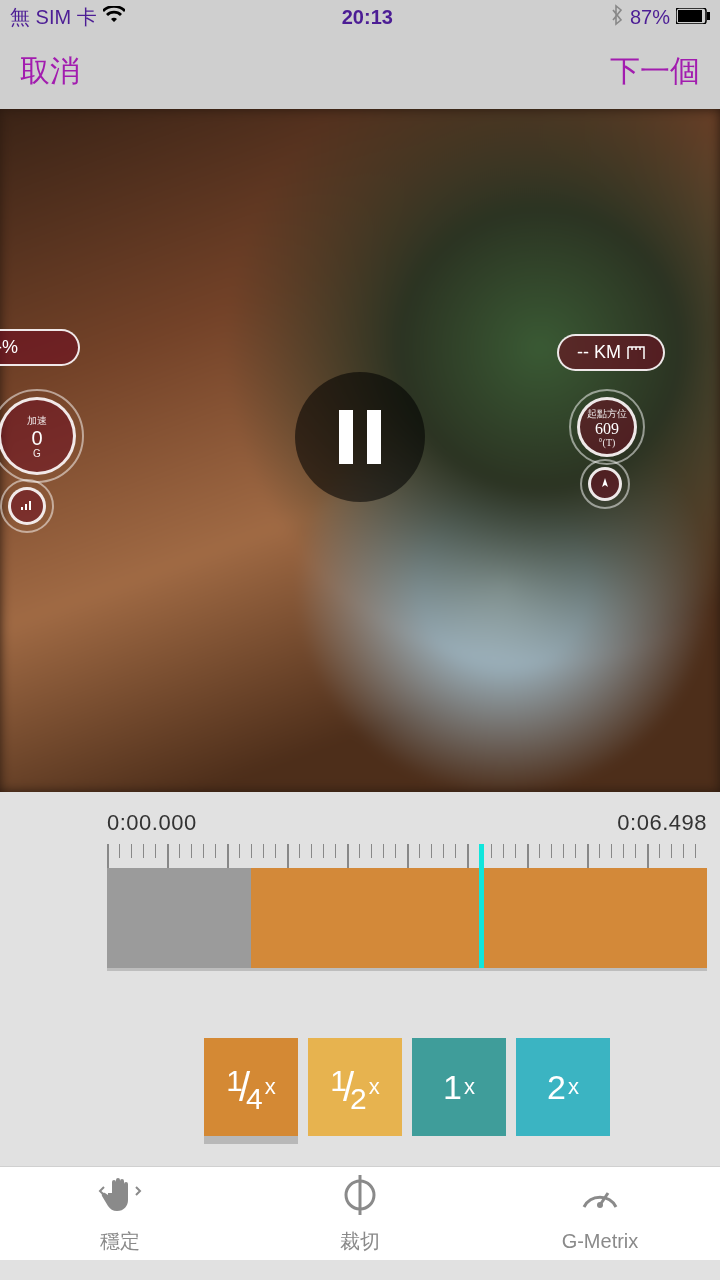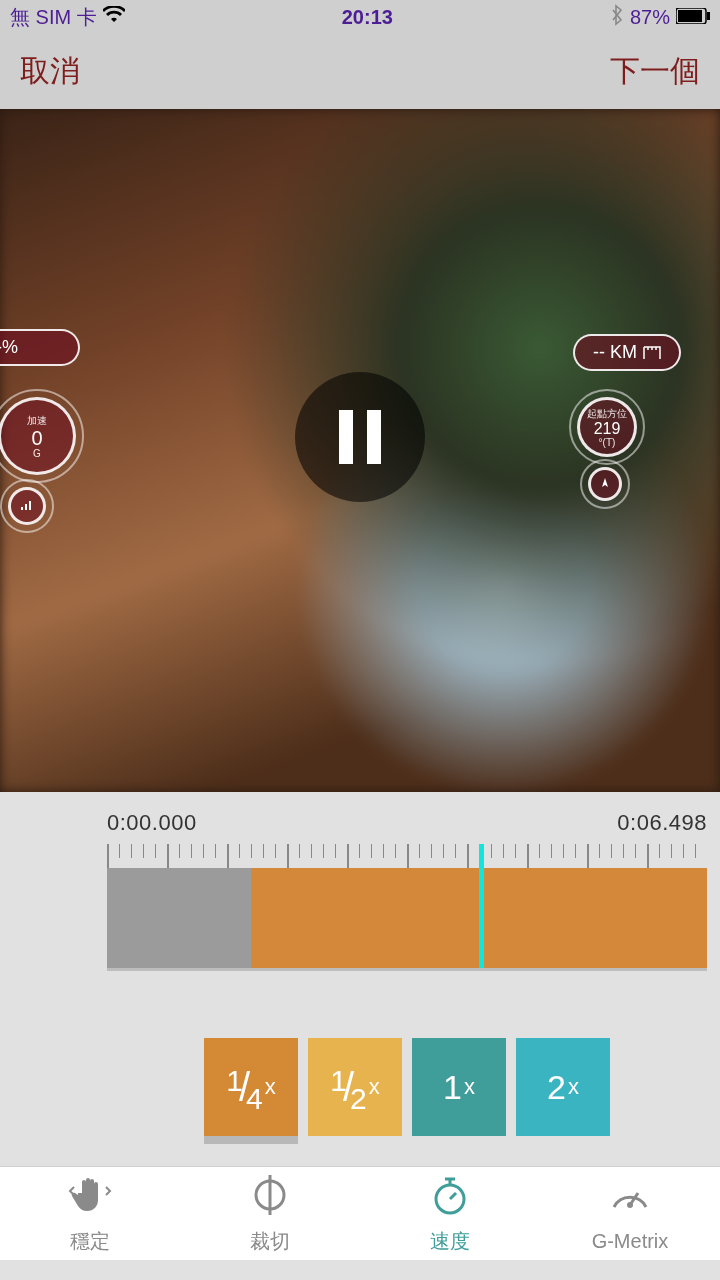--- a/index.html
+++ b/index.html
@@ -2,21 +2,21 @@
 <html><head>
 <meta charset="utf-8">
 <style>
   * { box-sizing: border-box; margin: 0; padding: 0; }
   html, body { width: 720px; height: 1280px; font-family: -apple-system, "Helvetica Neue", Arial, sans-serif; background:#e1e1e1; overflow:hidden; }
   .status-bar { height:34px; background:#cfcfcf; display:flex; align-items:center; justify-content:space-between; padding:0 10px; font-size:20px; color:#4c1d95; }
   .status-left, .status-right { display:flex; align-items:center; gap:6px; }
   .status-center { font-weight:600; }
 
   .nav-bar { height:75px; background:#cfcfcf; display:flex; align-items:center; justify-content:space-between; padding:0 20px; }
-  .nav-btn { font-size:30px; color:#7f1d1d; background:none; border:none; }
+  .nav-btn { font-size:30px; color:#a21caf; background:none; border:none; }
 
   .video-area { position:relative; width:720px; height:683px; background:#2c1a10; overflow:hidden; }
   .video-bg { position:absolute; inset:0;
     background:
       radial-gradient(circle at 75% 35%, #3a5a34 0%, #2b3322 20%, transparent 45%),
       radial-gradient(circle at 70% 70%, #b6cbd3 0%, #96aab4 12%, transparent 30%),
       linear-gradient(160deg, #3a2316 0%, #734228 30%, #a06a44 55%, #4d2e1a 80%);
     filter: blur(6px);
   }
   .pause-btn { position:absolute; left:50%; top:48%; transform:translate(-50%,-50%); width:130px; height:130px; border-radius:50%; background:rgba(0,0,0,0.55); display:flex; align-items:center; justify-content:center; border:none; }
@@ -26,23 +26,23 @@
   .ovl { position:absolute; }
   .pill { border:2px solid rgba(255,255,255,0.9); border-radius:30px; padding:6px 18px; color:#fff; font-size:18px; background:rgba(110,14,34,0.6); display:flex; align-items:center; gap:6px;}
   .ring { border:3px solid rgba(255,255,255,0.9); border-radius:50%; display:flex; flex-direction:column; align-items:center; justify-content:center; color:#fff; background:rgba(110,14,34,0.55); }
   .ring-outer { border:2px solid rgba(255,255,255,0.5); border-radius:50%; padding:6px; }
   .ovl-left-pill { left:-30px; top:220px; width:110px; }
   .ovl-left-big { left:-10px; top:280px; }
   .ovl-left-big .ring { width:78px; height:78px; }
   .ovl-left-small { left:0px; top:370px; }
   .ovl-left-small .ring { width:38px; height:38px; font-size:14px; }
 
-  .ovl-right-pill { right:39px; top:225px; }
+  .ovl-right-pill { right:55px; top:225px; }
   .ovl-right-big { right:75px; top:280px; }
-  .ovl-right-big .ring { width:60px; height:60px; }
+  .ovl-right-big .ring { width:60px; height:60px;font-family:Liberation Serif, serif; }
   .ovl-right-small { right:90px; top:350px; }
   .ovl-right-small .ring { width:34px; height:34px; font-size:16px; }
   .gauge-lbl { font-size:10px; opacity:0.9;}
   .gauge-val { font-size:20px; line-height:1;}
   .gauge-unit { font-size:10px; opacity:0.9;}
 
   
   .timeline-panel { background:#e1e1e1; width:720px; height:374px; padding-top:18px;margin-left:47px; }
   .time-labels { display:flex; justify-content:space-between; padding:0 60px; font-size:22px; color:#333; letter-spacing:0.5px;}
   .ticks { margin:8px 60px 0 60px; height:24px; position:relative;
@@ -144,21 +144,21 @@
         <span>-- KM</span>
       <svg width="18" height="14" viewBox="0 0 18 14">
           <path stroke="#fff" stroke-width="1.5" fill="none" d="M1 13V1m0 0h16v12M5 1v3M9 1v3M13 1v3"></path>
         </svg>
     </div>
   </div>
   <div class="ovl ovl-right-big">
     <div class="ring-outer">
         <div class="ring">
       <span class="gauge-lbl">起點方位</span>
-      <span class="gauge-val" style="font-size:16px">219</span>
+      <span class="gauge-val" style="font-size:16px">609</span>
       <span class="gauge-unit">°(T)</span>
     </div>
       </div>
   </div>
   <div class="ovl ovl-right-small">
     <div class="ring-outer">
         <div class="ring">
       <svg width="16" height="16" viewBox="0 0 16 16">
             <path fill="#fff" d="M8 2l3 9-3-2-3 2 3-9z"></path>
           </svg>
@@ -228,31 +228,20 @@
   </button>
   <button class="tab">
     <span>
       <svg viewBox="0 0 44 44">
           <circle cx="22" cy="22" r="14" fill="none" stroke="#8a8a8a" stroke-width="3"></circle>
           <line x1="22" y1="2" x2="22" y2="42" stroke="#8a8a8a" stroke-width="3"></line>
         </svg>
     </span>
     <span>裁切</span>
   </button>
-  <button class="tab active">
-    <span>
-      <svg viewBox="0 0 44 44">
-          <circle cx="22" cy="26" r="14" fill="none" stroke="#3f9d9a" stroke-width="3"></circle>
-          <line x1="22" y1="26" x2="28" y2="20" stroke="#3f9d9a" stroke-width="3"></line>
-          <line x1="17" y1="6" x2="27" y2="6" stroke="#3f9d9a" stroke-width="3"></line>
-          <line x1="22" y1="6" x2="22" y2="12" stroke="#3f9d9a" stroke-width="3"></line>
-        </svg>
-    </span>
-    <span>速度</span>
-  </button>
   <button class="tab">
     <span>
       <svg viewBox="0 0 44 44">
           <path fill="none" stroke="#8a8a8a" stroke-width="3" d="M6 32a18 18 0 0132 0"></path>
           <line x1="22" y1="30" x2="30" y2="18" stroke="#8a8a8a" stroke-width="3"></line>
           <circle cx="22" cy="30" r="3" fill="#8a8a8a"></circle>
         </svg>
     </span>
     <span>G-Metrix</span>
   </button>

